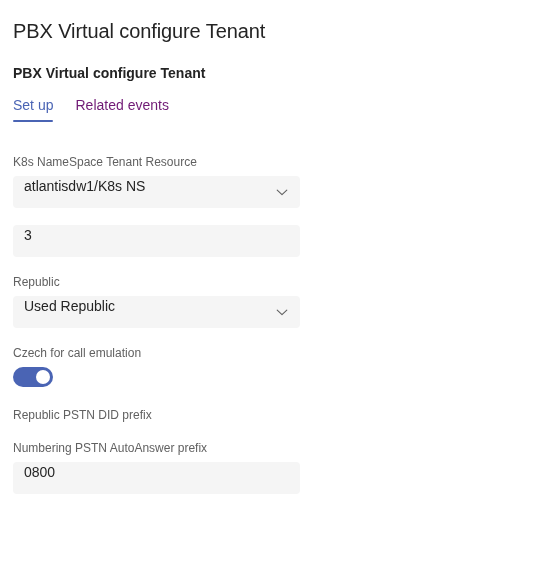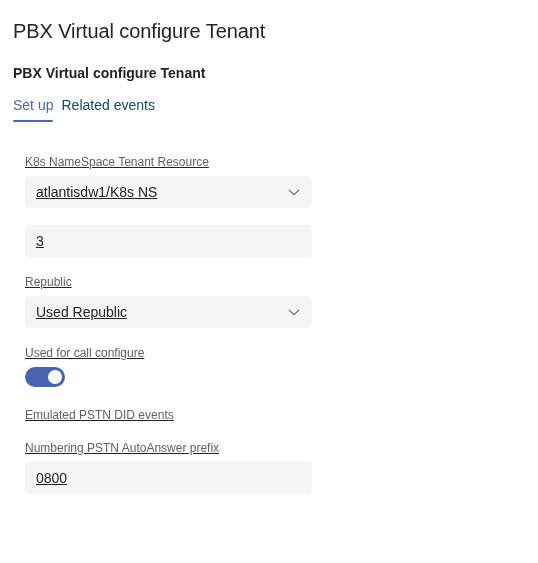--- a/index.html
+++ b/index.html
@@ -40,49 +40,48 @@
     padding: 20px 0 0 13px;
     font-size: 14px;
     font-weight: 700;
     line-height: 18px;
     color: #242424;
   }
 
   .tabs {
     display: flex;
     align-items: flex-start;
-    gap: 8px;
+    gap: 22px;
     padding: 14px 0 0 13px;
   }
   .tab {
     position: relative;
     font-size: 14px;
     line-height: 19px;
-    color: #0c4a6e;
+    color: #701a75;
     padding-bottom: 7px;
     cursor: pointer;
     white-space: nowrap;
   }
   .tab.active {
     color: #4a64b4;
   }
   .tab.active::after {
     content: "";
     position: absolute;
     left: 0;
     right: 0;
     bottom: 0;
     height: 2px;
     border-radius: 2px;
     background: #4a64b4;
   }
 
   .form {
-    padding: 32px 0 0 12px;
-    text-decoration: underline;
+    padding: 32px 0 0 0;
   }
 
   .field {
     padding: 0 0 0 13px;
     margin-bottom: 17px;
   }
   .field-label {
     display: block;
     font-size: 12px;
     line-height: 16px;
@@ -93,21 +92,20 @@
 
   .control {
     position: relative;
     box-sizing: border-box;
     width: 287px;
     height: 32px;
     background: #f5f5f5;
     border: none;
     border-radius: 4px;
     display: flex;
-    align-items: center;
     padding: 0 11px;
     font-size: 14px;
     color: #242424;
     font-family: "Liberation Sans", sans-serif;
     cursor: text;
   }
   .control.select {
     cursor: pointer;
     padding-right: 32px;
   }
@@ -197,28 +195,28 @@
         <span class="control-value">Used Republic</span>
         <span class="chevron">
           <svg width="16" height="16" viewBox="0 0 16 16" aria-hidden="true">
             <path d="M3.2 6.1 L8 10.6 L12.8 6.1" fill="none" stroke="#616161" stroke-width="1.1" stroke-linecap="round" stroke-linejoin="round"></path>
           </svg>
         </span>
       </div>
     </div>
 
     <div class="field toggle-field">
-      <label class="field-label">Used for call configure</label>
+      <label class="field-label">Czech for call emulation</label>
       <button class="toggle" aria-pressed="true">
         <span class="knob"></span>
       </button>
     </div>
 
     <div class="field">
-      <label class="field-label">Emulated PSTN DID events</label>
+      <label class="field-label">Republic PSTN DID prefix</label>
     </div>
 
     <div class="field">
       <label class="field-label">Numbering PSTN AutoAnswer prefix</label>
       <div class="control" title="Enter AutoAnswer prefix">
         <span class="control-value">0800</span>
       </div>
     </div>
 
   </div>

